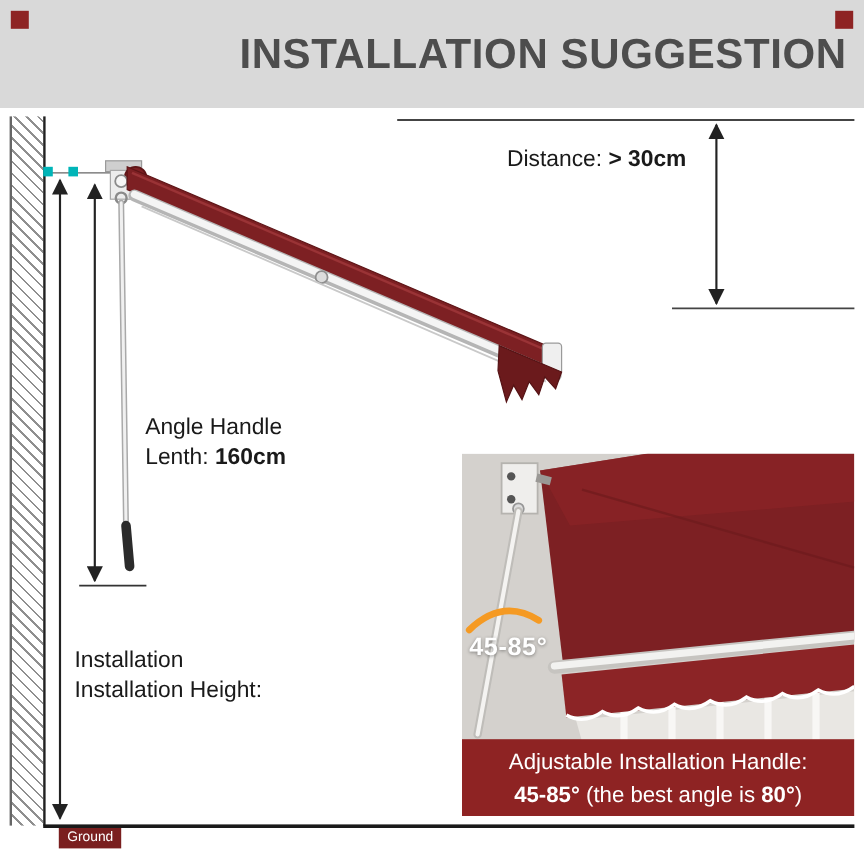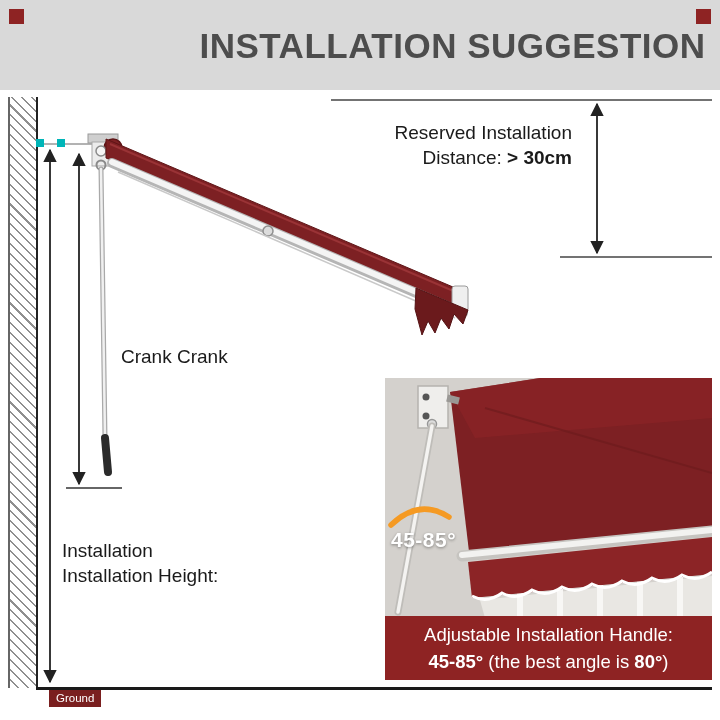--- a/index.html
+++ b/index.html
@@ -100,26 +100,26 @@
       <polygon points="416,288 468,310 463,324 454,314 449,329 441,318 435,333 428,321 422,335 415,309" fill="#6b1a1c" stroke="#541214" stroke-width="1"></polygon>
 
       <circle cx="101" cy="165" r="4.5" fill="none" stroke="#8a8a8a" stroke-width="2"></circle>
       <line x1="101" y1="169" x2="105" y2="438" stroke="#a9a9a9" stroke-width="5" stroke-linecap="round"></line>
       <line x1="101" y1="169" x2="105" y2="438" stroke="#f0f0f0" stroke-width="2.5" stroke-linecap="round"></line>
       <line x1="105" y1="438" x2="108" y2="472" stroke="#2b2b2b" stroke-width="8" stroke-linecap="round"></line>
     </g>
   </svg>
 
   <div class="ann reserved">
-    <div><span>Reserved Installation</span></div>
     <div><span>Distance: </span><b>&gt; 30cm</b></div>
   </div>
 
   <div class="ann crank">
-    <div><span>Crank Crank</span></div>
+    <div><span>Angle Handle</span></div>
+    <div><span>Lenth: </span><b>160cm</b></div>
   </div>
 
   <div class="ann height">
     <div><span>Installation</span></div>
     <div><span>Installation Height:</span></div>
   </div>
 
   <div class="ground-label">
     <span>Ground</span>
   </div>

